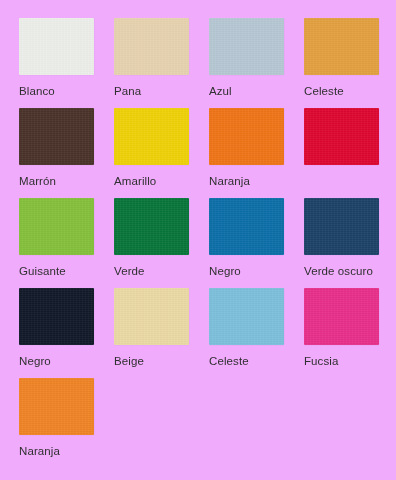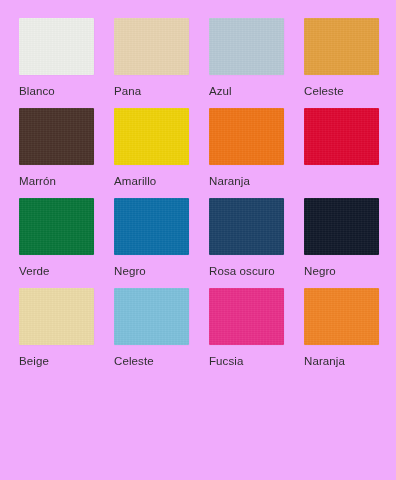--- a/index.html
+++ b/index.html
@@ -100,30 +100,34 @@
         <div class="swatch-label">Amarillo</div>
       </div>
       <div class="swatch-cell">
         <div class="swatch-chip" style="background-color: rgb(239, 117, 24);"></div>
         <div class="swatch-label">Naranja</div>
       </div>
       <div class="swatch-cell">
         <div class="swatch-chip" style="background-color: rgb(222, 8, 50);"></div>
       </div>
       <div class="swatch-cell">
+        <div class="swatch-chip" style="background-color: rgb(133, 193, 60);"></div>
+        <div class="swatch-label">Guisante</div>
+      </div>
+      <div class="swatch-cell">
         <div class="swatch-chip" style="background-color: rgb(9, 118, 58);"></div>
         <div class="swatch-label">Verde</div>
       </div>
       <div class="swatch-cell">
         <div class="swatch-chip" style="background-color: rgb(13, 111, 168);"></div>
         <div class="swatch-label">Negro</div>
       </div>
       <div class="swatch-cell">
         <div class="swatch-chip" style="background-color: rgb(29, 66, 104);"></div>
-        <div class="swatch-label">Rosa oscuro</div>
+        <div class="swatch-label">Verde oscuro</div>
       </div>
       <div class="swatch-cell">
         <div class="swatch-chip" style="background-color: rgb(18, 26, 42);"></div>
         <div class="swatch-label">Negro</div>
       </div>
       <div class="swatch-cell">
         <div class="swatch-chip" style="background-color: rgb(235, 218, 166);"></div>
         <div class="swatch-label">Beige</div>
       </div>
       <div class="swatch-cell">

